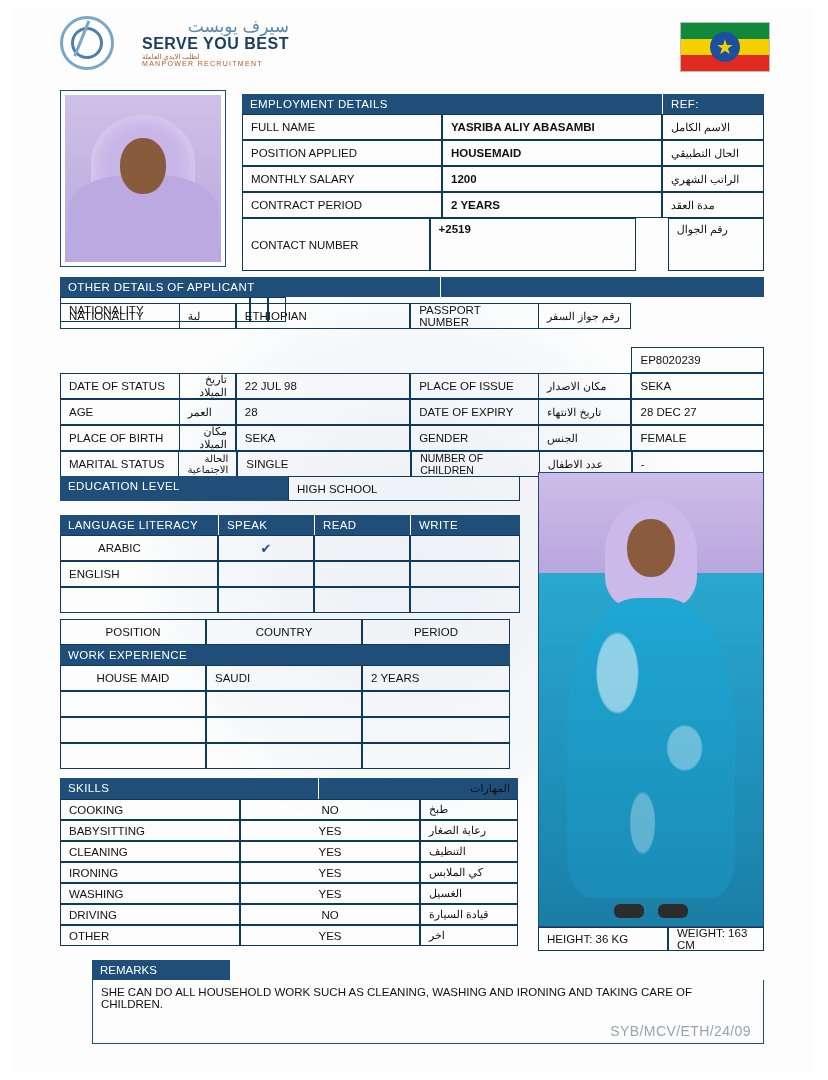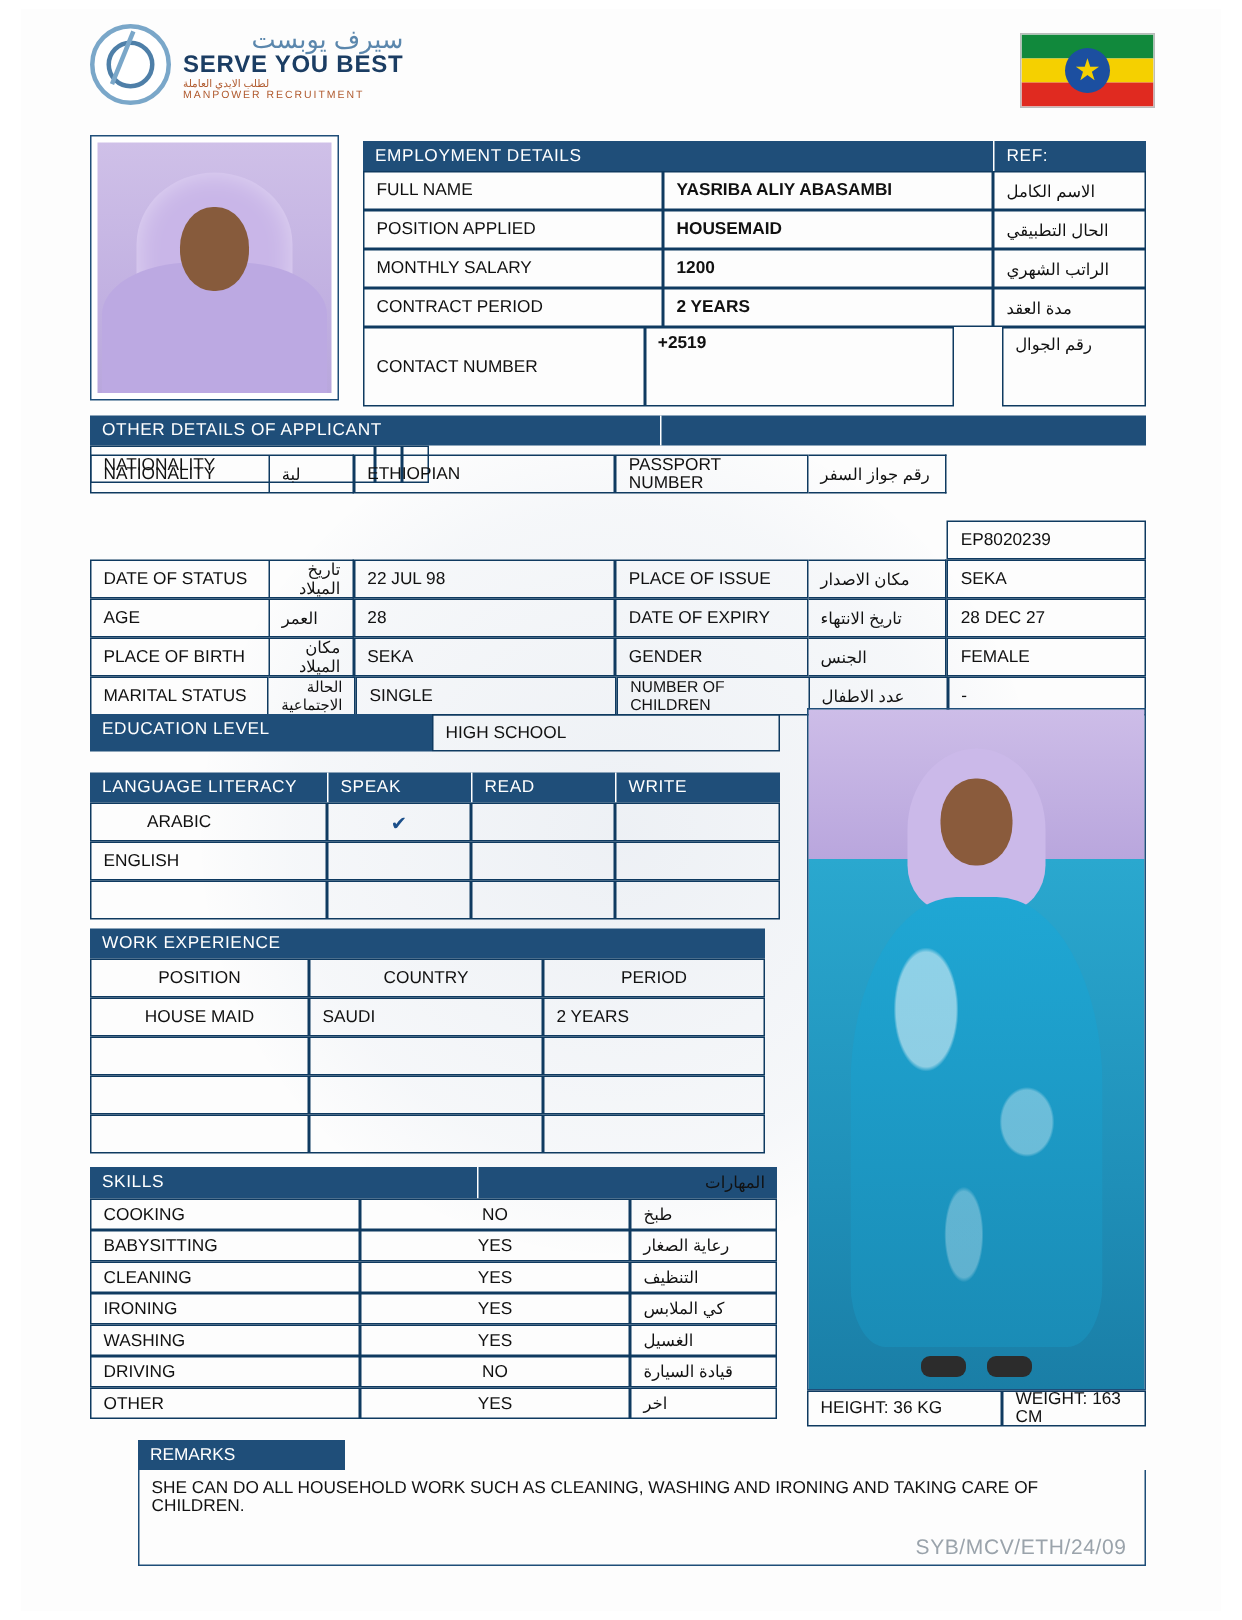--- a/index.html
+++ b/index.html
@@ -42,20 +42,21 @@
     left: 0; top: 0;
     width: 800px;
     height: 74px;
   }
   .logo-wrap {
     position: absolute;
     left: 46px;
     top: 10px;
     display: flex;
     align-items: center;
+    gap: 20px;
   }
   .logo-mark {
     width: 48px;
     height: 48px;
     border-radius: 50%;
     border: 3px solid #7aa7c9;
     position: relative;
     margin-right: 8px;
     background: #ffffff;
   }
@@ -443,26 +444,26 @@
       <div class="row">
         <div class="cell" style="width:158px;height:26px;"></div>
         <div class="cell" style="width:96px;height:26px;"></div>
         <div class="cell" style="width:96px;height:26px;"></div>
         <div class="cell" style="width:110px;height:26px;"></div>
       </div>
     </div>
 
     <div class="blk" style="left:46px; top:613px; width:450px;">
       <div class="row">
-        <div class="bar" style="width:450px;">WORK EXPERIENCE</div>
-      </div>
-      <div class="row">
         <div class="cell" style="width:146px;height:26px;justify-content:center;">POSITION</div>
         <div class="cell" style="width:156px;height:26px;justify-content:center;">COUNTRY</div>
         <div class="cell" style="width:148px;height:26px;justify-content:center;">PERIOD</div>
+      </div>
+      <div class="row">
+        <div class="bar" style="width:450px;">WORK EXPERIENCE</div>
       </div>
       <div class="row">
         <div class="cell" style="width:146px;height:26px;justify-content:center;">HOUSE MAID</div>
         <div class="cell" style="width:156px;height:26px;">SAUDI</div>
         <div class="cell" style="width:148px;height:26px;">2 YEARS</div>
       </div>
       <div class="row">
         <div class="cell" style="width:146px;height:26px;"></div>
         <div class="cell" style="width:156px;height:26px;"></div>
         <div class="cell" style="width:148px;height:26px;"></div>

